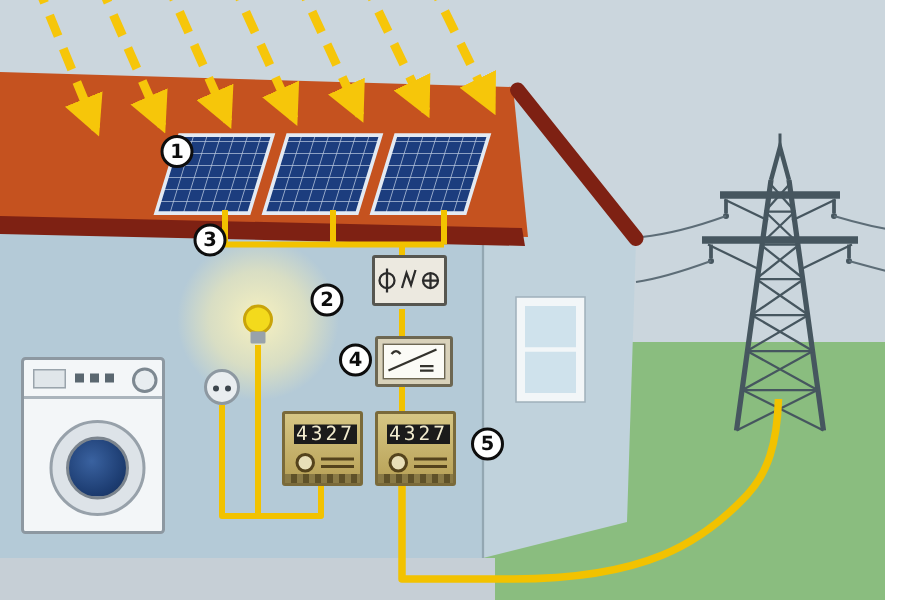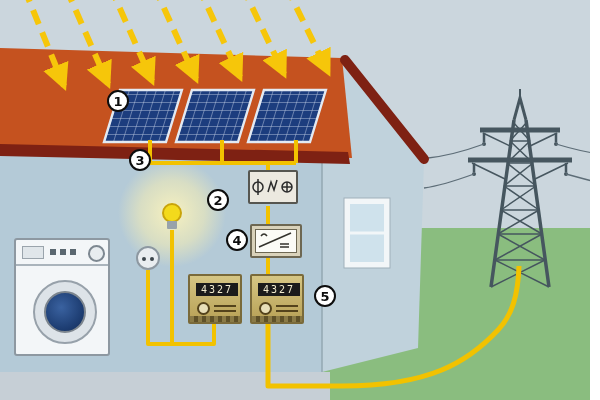--- a/index.html
+++ b/index.html
@@ -26,21 +26,21 @@
   .jbox{left:248px;top:170px;width:50px;height:34px;background:#ece9e0;border:2px solid #565650;border-radius:2px;
         display:flex;align-items:center;justify-content:center;}
   
   .inverter{left:250px;top:224px;width:52px;height:34px;background:#d9d2ba;border:2px solid #6d6752;border-radius:2px;
             display:flex;align-items:center;justify-content:center;}
   .inv-screen{width:40px;height:22px;background:#fbfbf6;border:1px solid #6d6752;}
   
   .meter{top:274px;width:54px;height:50px;background:linear-gradient(#d6c684,#b7a055);border:2px solid #7a6a3a;border-radius:2px;}
   .meter-a{left:188px;} .meter-b{left:250px;}
   .meter-display{position:absolute;left:6px;top:7px;width:42px;height:13px;background:#1b1b1b;color:#f2eccf;
-                 font-family:"DejaVu Sans Mono",monospace;font-size:10px;line-height:13px;text-align:center;letter-spacing:2px;}
+                 font-family:"DejaVu Sans Mono",monospace;font-size:13px;line-height:13px;text-align:center;letter-spacing:2px;}
   .meter-dial{position:absolute;left:7px;top:26px;width:9px;height:9px;border:2px solid #54431c;border-radius:50%;background:#e8dfb8;}
   .meter-line{position:absolute;left:24px;height:2px;width:22px;background:#54431c;}
   .ml1{top:29px;} .ml2{top:34px;}
   .meter-terminals{position:absolute;left:0;bottom:0;width:100%;height:6px;
                    background:repeating-linear-gradient(90deg,#8a7a46 0 4px,#5f5128 4px 8px);}
   
   .socket{left:136px;top:246px;width:24px;height:24px;border-radius:50%;background:#e9edf0;border:2px solid #8d98a1;}
   .socket-hole{position:absolute;top:9px;width:4px;height:4px;border-radius:50%;background:#3c454c;}
   .sh1{left:4px;} .sh2{left:12px;}
 </style>

